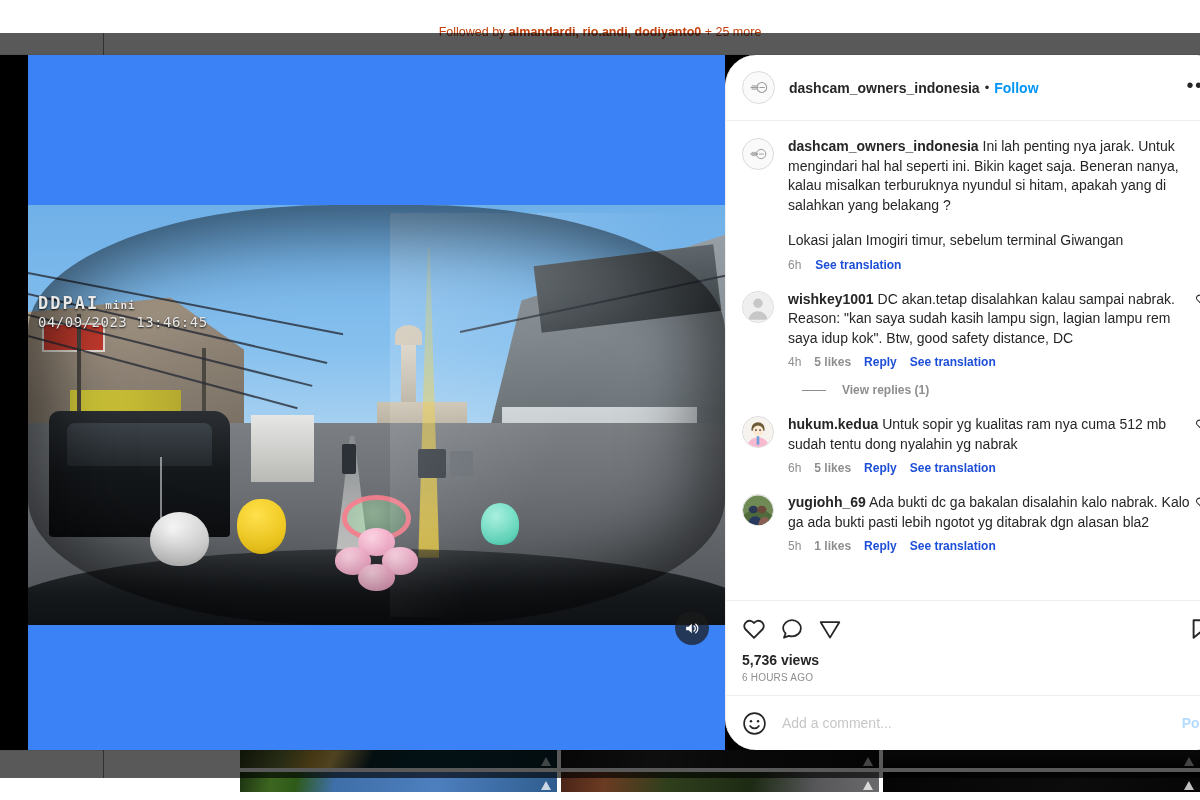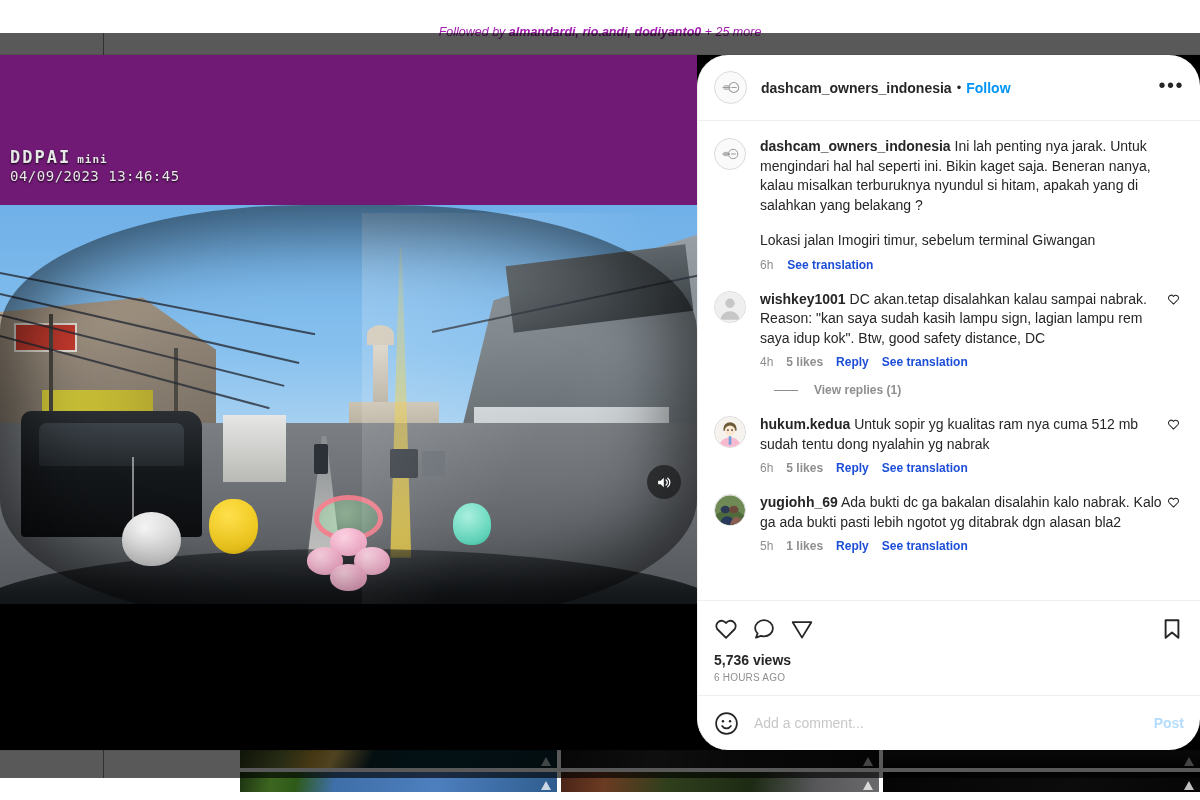--- a/index.html
+++ b/index.html
@@ -11,21 +11,21 @@
   }
 
   
   #bg-page { position: absolute; inset: 0; background: #ffffff; }
   #bg-profile-strip {
     position: absolute; left: 0; top: 33px; width: 1200px; height: 22px;
     background: #ffffff;
   }
   #bg-followed-text {
     position: absolute; left: 0; top: 25px; width: 1200px;
-    text-align: center; font-size: 12.5px; color: #a21caf; white-space: nowrap; font-style: italic;
+    text-align: center; font-size: 12.5px; color: #c2410c; white-space: nowrap;
   }
   #bg-followed-text b { font-weight: 600; }
   #bg-col-divider {
     position: absolute; left: 103px; top: 33px; width: 1px; height: 745px;
     background: #8a8a8a;
   }
   #bg-grid {
     position: absolute; left: 240px; top: 748px; width: 960px; height: 44px;
     display: grid; grid-template-columns: repeat(3, 1fr); gap: 4px;
   }
@@ -52,22 +52,22 @@
   
   #post-modal {
     position: absolute; left: 0; top: 55px;
     width: 1200px; height: 695px;
     display: flex; background: #000;
     box-shadow: 0 0 0 1px rgba(0,0,0,.08);
   }
 
   
   #media-panel {
-    position: relative; width: 697px; height: 549px;
-    background: #701a75; overflow: hidden; flex: 0 0 697px;
+    position: relative; width: 697px; height: 695px;
+    background: #3b82f6; overflow: hidden; flex: 0 0 697px; margin-left: 28px;
   }
   #video-frame {
     position: absolute; left: 0; top: 150px; width: 697px; height: 420px;
     overflow: hidden;
   }
   
   #v-sky { position: absolute; inset: 0;
     background: linear-gradient(180deg,#6fb0e8 0%,#86c0ee 34%,#b7d9f2 62%,#d8e9f5 80%,#cfe2ef 100%); }
   
   #v-road { position: absolute; left: 0; bottom: 0; width: 100%; height: 48%;

